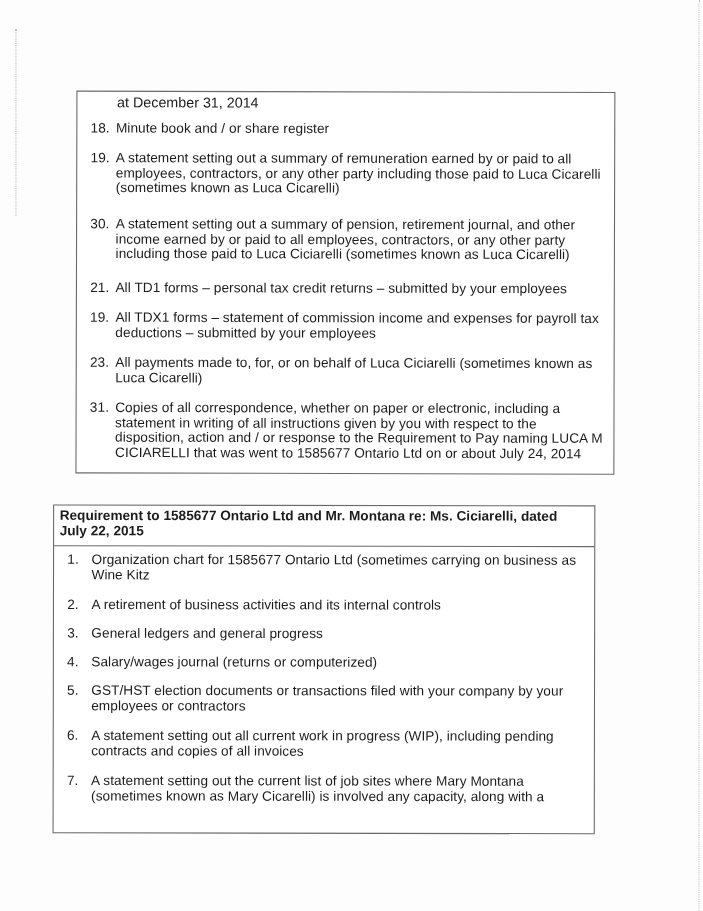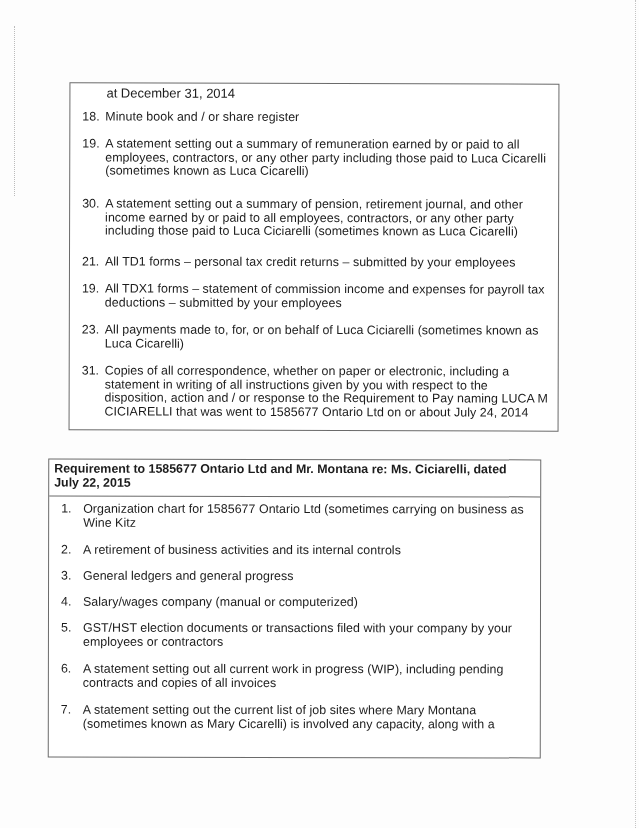--- a/index.html
+++ b/index.html
@@ -97,21 +97,21 @@
     <li class="item" style="position:absolute; top:47px; width:100%;">
       <span class="num">2.</span>
       <span class="txt">A retirement of business activities and its internal controls</span>
     </li>
     <li class="item" style="position:absolute; top:73px; width:100%;">
       <span class="num">3.</span>
       <span class="txt">General ledgers and general progress</span>
     </li>
     <li class="item" style="position:absolute; top:99px; width:100%;">
       <span class="num">4.</span>
-      <span class="txt">Salary/wages company (manual or computerized)</span>
+      <span class="txt">Salary/wages journal (returns or computerized)</span>
     </li>
     <li class="item" style="position:absolute; top:125px; width:100%;">
       <span class="num">5.</span>
       <span class="txt">GST/HST election documents or transactions filed with your company by your
 employees or contractors</span>
     </li>
     <li class="item" style="position:absolute; top:166px; width:100%;">
       <span class="num">6.</span>
       <span class="txt">A statement setting out all current work in progress (WIP), including pending
 contracts and copies of all invoices</span>

